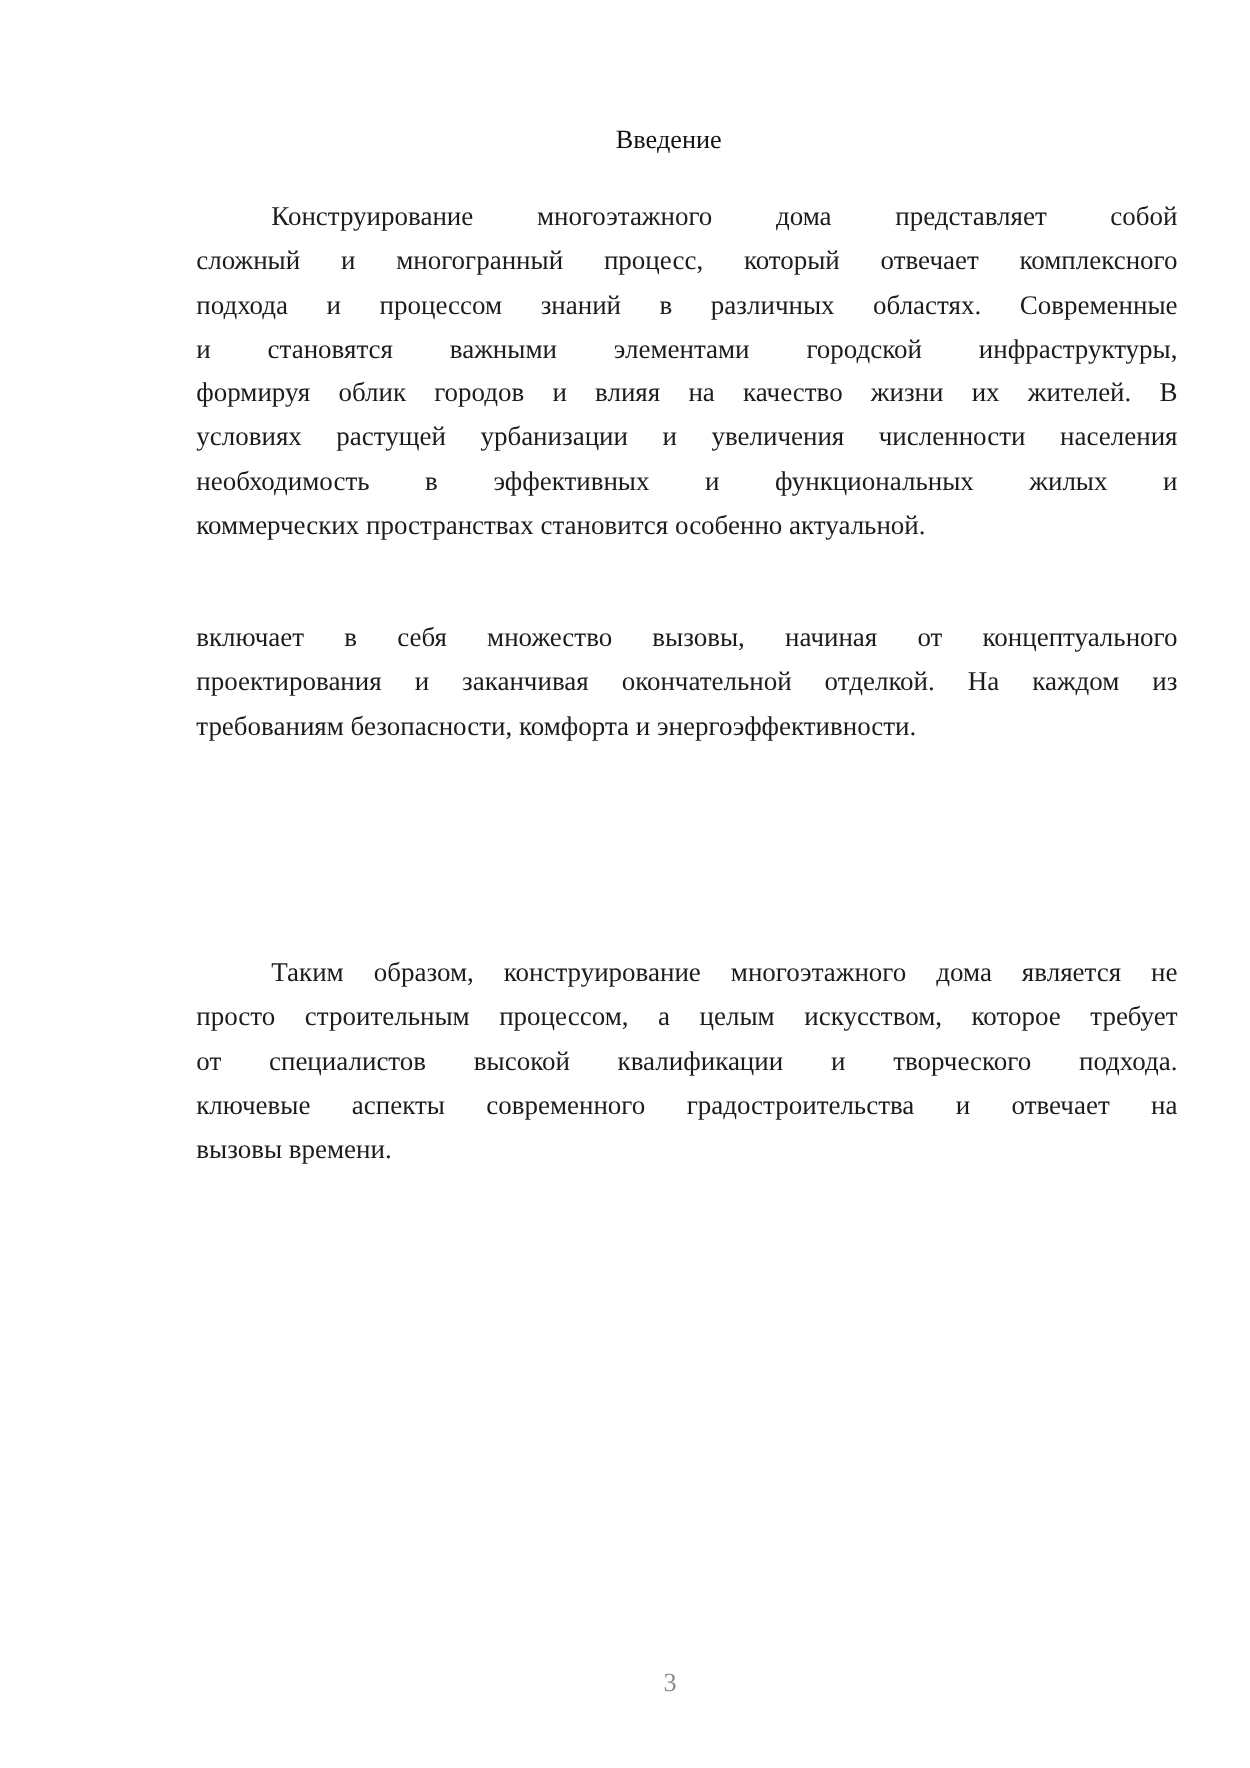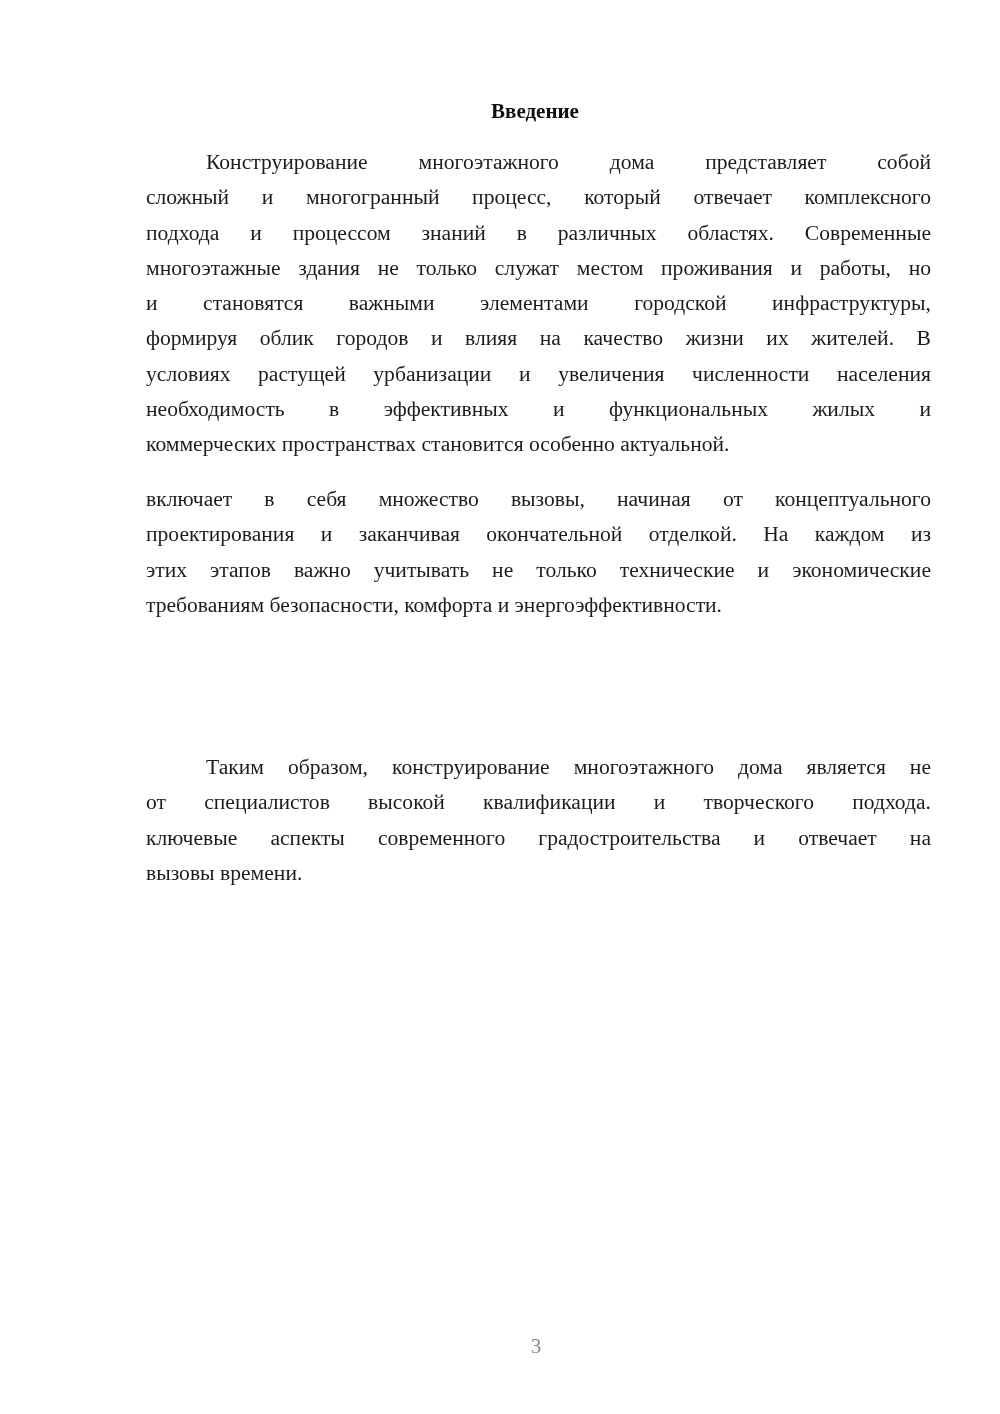--- a/index.html
+++ b/index.html
@@ -23,30 +23,30 @@
     background: #ffffff;
   }
   .title {
     position: absolute;
     top: 97px;
     left: 0;
     width: 1000px;
     padding-left: 70px;
     box-sizing: border-box;
     text-align: center;
-    font-weight: bold;
+    font-weight: normal;
     font-size: 21px;
     line-height: 28px;
     color: #111111;
   }
   .para {
     position: absolute;
     left: 143px;
     width: 785px;
-    margin: 3px;
+    margin: 14px;
     font-size: 21.6px;
     line-height: 35.3px;
     text-align: justify;
     text-indent: 60px;
     color: #1c1c1c;
     letter-spacing: 0px;
   }
   .para-1 { top: 142px; }
   .para-2 { top: 479px; }
   .para-3 { top: 747px; }
@@ -75,36 +75,35 @@
 </head>
 <body>
 
 <div class="page">
   <div class="title">Введение</div>
 
   <div class="para para-1">
     <span class="line first">Конструирование многоэтажного дома представляет собой</span>
     <span class="line">сложный и многогранный процесс, который отвечает комплексного</span>
     <span class="line">подхода и процессом знаний в различных областях. Современные</span>
-    <span class="line">многоэтажные здания не только служат местом проживания и работы, но</span>
     <span class="line">и становятся важными элементами городской инфраструктуры,</span>
     <span class="line">формируя облик городов и влияя на качество жизни их жителей. В</span>
     <span class="line">условиях растущей урбанизации и увеличения численности населения</span>
     <span class="line">необходимость в эффективных и функциональных жилых и</span>
     <span class="line last">коммерческих пространствах становится особенно актуальной.</span>
   </div>
 
   <div class="para para-2">
     <span class="line">включает в себя множество вызовы, начиная от концептуального</span>
     <span class="line">проектирования и заканчивая окончательной отделкой. На каждом из</span>
-    <span class="line">этих этапов важно учитывать не только технические и экономические</span>
     <span class="line last">требованиям безопасности, комфорта и энергоэффективности.</span>
   </div>
 
   <div class="para para-3">
     <span class="line first">Таким образом, конструирование многоэтажного дома является не</span>
+    <span class="line">просто строительным процессом, а целым искусством, которое требует</span>
     <span class="line">от специалистов высокой квалификации и творческого подхода.</span>
     <span class="line">ключевые аспекты современного градостроительства и отвечает на</span>
     <span class="line last">вызовы времени.</span>
   </div>
 
   <div class="page-number">3</div>
 </div>
 
 </body></html>

